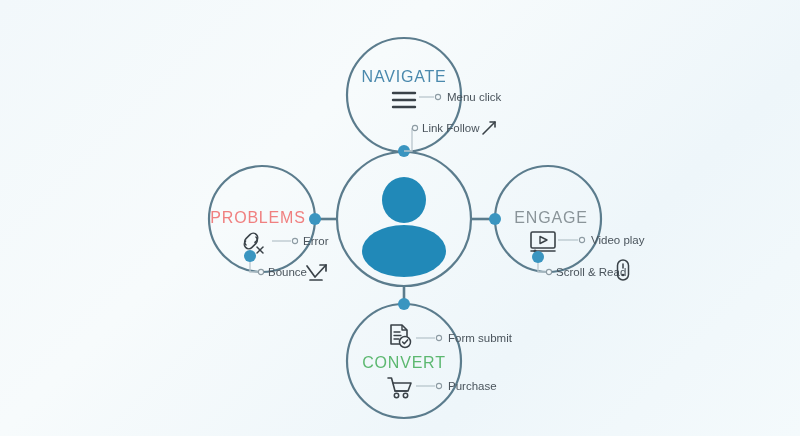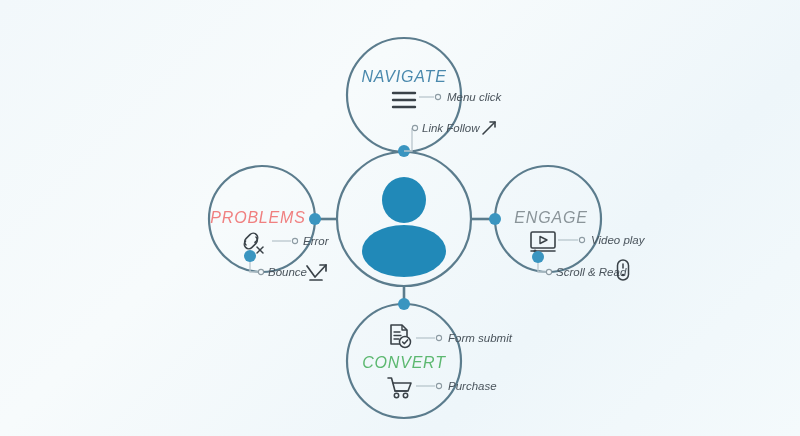--- a/index.html
+++ b/index.html
@@ -12,21 +12,20 @@
   body {
     font-family: "Liberation Sans", sans-serif;
     background: linear-gradient(135deg, #f2f8fb 0%, #f7fbfc 35%, #eef6fa 70%, #f4fafc 100%);
     position: relative;
   }
   #stage {
     position: absolute;
     inset: 0;
     width: 784px;
     height: 436px;
-    font-style: italic;
   }
   svg.diagram {
     position: absolute;
     left: 0;
     top: 0;
     width: 800px;
     height: 436px;
   }
   .hub-label {
     font-size: 16px;

